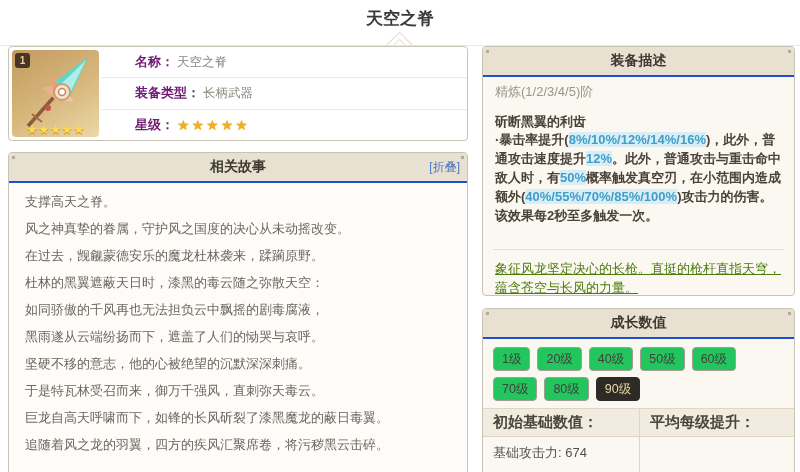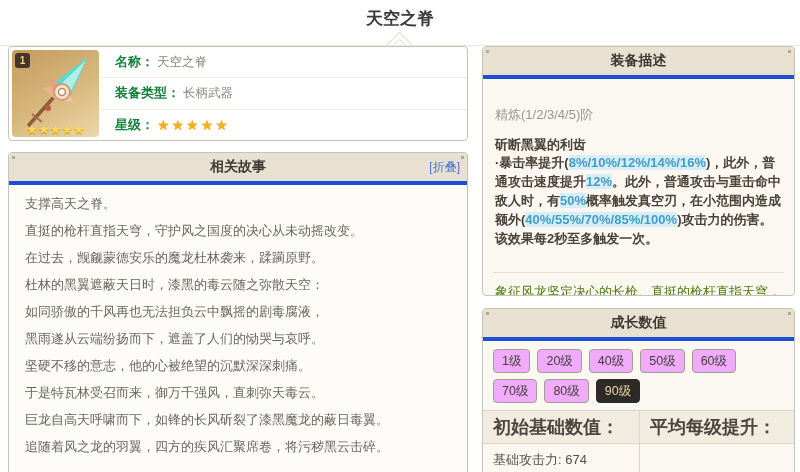--- a/index.html
+++ b/index.html
@@ -15,73 +15,73 @@
   .fold-deco{position:absolute;top:36px;left:389px;width:20px;height:20px;
              background:#fff;border-top:1px solid #ddd9cf;border-left:1px solid #ddd9cf;
              transform:rotate(45deg);}
   .fold-deco::after{content:"";position:absolute;top:4px;left:4px;width:11px;height:11px;
              border-top:1px solid #e7e3da;border-left:1px solid #e7e3da;}
 
   
   .panel{position:absolute;border:1px solid #c9c3b6;border-radius:4px;
          background:#faf8f1;box-sizing:border-box;overflow:hidden;}
   .panel-header{position:relative;height:28px;background:var(--header-beige,#e8e1d1);
-         border-bottom:4px solid #1d4ed8;display:flex;align-items:center;justify-content:center;}
+         border-bottom:2px solid #1d4ed8;display:flex;align-items:center;justify-content:center;}
   .panel-header::before,.panel-header::after{content:"";position:absolute;top:3px;width:3px;height:3px;background:#b3ab99;}
   .panel-header::before{left:3px;} .panel-header::after{right:3px;}
   .panel-title{font-size:14px;font-weight:bold;color:#3e3a33;}
 
   
   .info-card{position:absolute;left:8px;top:46px;width:460px;height:95px;
              border:1px solid #c9c3b6;border-radius:4px;background:#fff;box-sizing:border-box;}
   .weapon-thumb{position:absolute;left:3px;top:3px;width:87px;height:87px;border-radius:4px;
                 background:linear-gradient(150deg,#c39a5e 0%,#d8b87e 55%,#ecd8a8 100%);overflow:hidden;}
   .thumb-badge{position:absolute;left:3px;top:3px;width:15px;height:15px;border-radius:3px;
                background:#453628;color:#f2d389;font-size:10px;font-weight:bold;
                text-align:center;line-height:15px;}
   .thumb-stars{position:absolute;bottom:0px;left:0;width:100%;text-align:center;
                color:var(--thumb-star-gold,#ffd95a);font-size:13px;letter-spacing:0;
                text-shadow:0 1px 1px #b98a1f;}
   .info-rows{position:absolute;left:92px;top:0;right:0;bottom:0;display:flex;flex-direction:column;}
   .info-row{flex:1;display:flex;align-items:center;padding-left:14px;border-bottom:1px solid #eceae3;}
   .info-row:last-child{border-bottom:none;}
-  .info-label{font-size:13px;font-weight:bold;color:#15803d;}
+  .info-label{font-size:13px;font-weight:bold;color:#701a75;margin-left:20px;}
   .info-value{font-size:12.5px;color:#8a867d;margin-left:3px;}
   .star-value{color:var(--star-gold,#f2b01e);font-size:14px;letter-spacing:2px;
               text-shadow:0 0 1px #d99a10;margin-left:3px;}
 
   
   .story-panel{left:8px;top:152px;width:460px;height:324px;background:#fdfcf9;
                border-bottom-left-radius:0;border-bottom-right-radius:0;}
   .collapse-btn{position:absolute;right:7px;top:0;height:28px;line-height:28px;
                 color:var(--link-blue,#4a76c9);font-size:12px;cursor:pointer;background:none;border:none;
                 font-family:inherit;padding:0;}
   .story-body{padding:12px 16px 0;}
   .story-body p{margin:0 0 13px;font-size:13px;line-height:14px;color:#6b675f;white-space:nowrap;}
 
   
   .desc-panel{left:482px;top:46px;width:313px;height:250px;}
   .desc-body{padding:6px 12px 0;}
-  .refine{font-size:13px;color:#9a968b;margin:21px 0 12px;}
+  .refine{font-size:13px;color:#9a968b;margin:0 0 12px;}
   .skill-name{font-size:13px;font-weight:bold;color:#4a4238;line-height:17px;}
   .skill-text{font-size:13px;font-weight:bold;color:#4a4238;line-height:19px;margin:0 0 24px;}
   .skill-text .hl{color:var(--accent-blue,#3f9fc8);background:var(--accent-blue-bg,#d9edf7);}
   .desc-divider{border:none;border-top:1px solid #e5dfd1;margin:0 -2px 9px;}
   .flavor{font-size:13px;color:#4d7c0f;line-height:19px;margin:0 0 9px;text-decoration:underline;}
 
   
   .growth-panel{left:482px;top:308px;width:313px;height:171px;}
   .levels{display:flex;flex-wrap:wrap;gap:6px 7px;padding:8px 10px 7px;}
   .level-btn{height:24px;padding:0 8px;border:1px solid #a39e93;border-radius:4px;
-             background:#f0abfc;font-size:12.5px;color:#44403a;font-family:inherit;
+             background:#22c55e;font-size:12.5px;color:#44403a;font-family:inherit;
              line-height:22px;box-sizing:border-box;cursor:pointer;}
   .level-btn.selected{background:var(--selected-level-bg,#2e2a25);
              color:var(--selected-level-text,#e8d6a4);border-color:var(--selected-level-bg,#2e2a25);}
   .growth-table{display:grid;grid-template-columns:157px 1fr;border-top:1px solid #ddd6c7;}
-  .gcol-header{background:#f1ecdf;font-size:18px;font-weight:bold;color:#4a453d;
+  .gcol-header{background:#f1ecdf;font-size:15px;font-weight:bold;color:#4a453d;
                padding:4px 10px;border-bottom:1px solid #ddd6c7;}
   .gcol-header.left,.gcell.left{border-right:1px solid #ddd6c7;}
   .gcell{padding:6px 10px;min-height:46px;}
   .stat-line{font-size:13px;color:#55514a;line-height:20px;}
 </style>
 </head>
 <body>
 
 <div class="page">
 
@@ -122,21 +122,21 @@
     </div>
   </div>
 
   <div class="panel story-panel">
     <div class="panel-header">
       <span class="panel-title">相关故事</span>
       <button class="collapse-btn">[折叠]</button>
     </div>
     <div class="story-body">
         <p>支撑高天之脊。</p>
-        <p>直挺的枪杆直指天穹，守护风之国度的决心从未动摇改变。</p>
+        <p>风之神真挚的眷属，守护风之国度的决心从未动摇改变。</p>
         <p>在过去，觊觎蒙德安乐的魔龙杜林袭来，蹂躏原野。</p>
         <p>杜林的黑翼遮蔽天日时，漆黑的毒云随之弥散天空：</p>
         <p>如同骄傲的千风再也无法担负云中飘摇的剧毒腐液，</p>
         <p>黑雨遂从云端纷扬而下，遮盖了人们的恸哭与哀呼。</p>
         <p>坚硬不移的意志，他的心被绝望的沉默深深刺痛。</p>
         <p>于是特瓦林受召而来，御万千强风，直刺弥天毒云。</p>
         <p>巨龙自高天呼啸而下，如锋的长风斫裂了漆黑魔龙的蔽日毒翼。</p>
         <p>追随着风之龙的羽翼，四方的疾风汇聚席卷，将污秽黑云击碎。</p>
       </div>
   </div>

